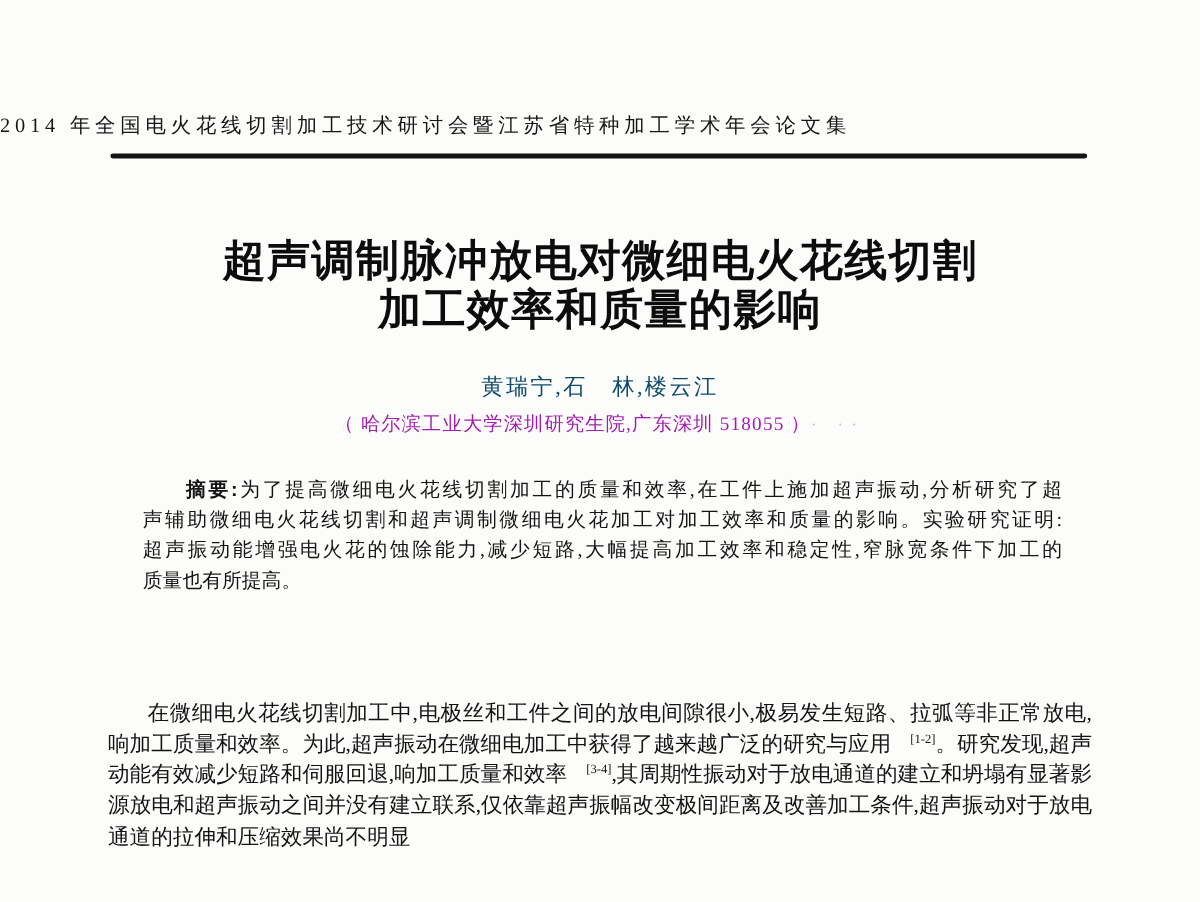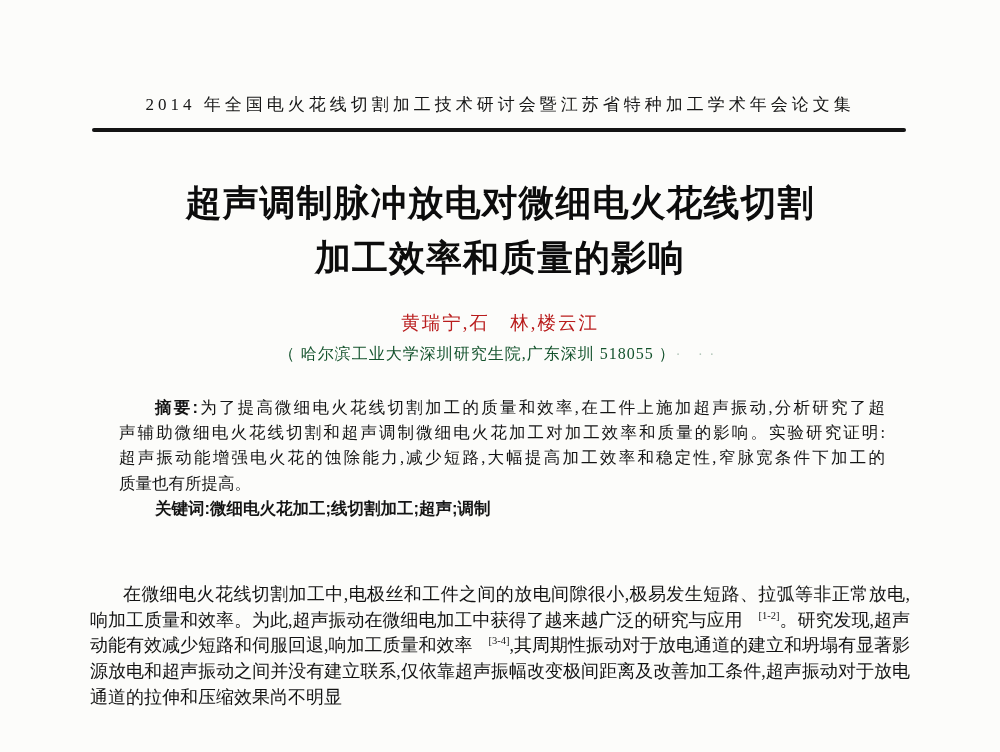--- a/index.html
+++ b/index.html
@@ -8,21 +8,21 @@
     width:1000px;height:752px;
     margin:0 auto;
     background:#fcfcfa;
     overflow:hidden;
     color:#1b1b1b;
     font-family:"Liberation Serif","DejaVu Serif",serif;
   }
   
   .running-head{
     position:absolute;top:95px;left:0;width:1000px;
-    text-align:center;
+    text-align:left;
     font-size:17px;line-height:20px;
     letter-spacing:4px;
     color:#151515;
     font-family:"Liberation Serif","DejaVu Serif",serif;
     white-space:nowrap;
   }
   .head-rule{
     position:absolute;top:128px;left:92px;width:814px;height:4px;
     background:#141414;border-radius:2px;
   }
@@ -30,34 +30,34 @@
   .paper-title{
     position:absolute;left:0;width:1000px;
     text-align:center;
     font-family:"Liberation Sans","DejaVu Sans",sans-serif;
     font-weight:700;
     font-size:36px;line-height:42px;
     color:#0c0c0c;
     letter-spacing:1px;
     white-space:nowrap;
   }
-  .title-l1{top:182px;}
+  .title-l1{top:196px;}
   .title-l2{top:237px;}
   
   .authors{
     position:absolute;top:311px;left:0;width:1000px;
     text-align:center;
     font-size:18.5px;line-height:24px;letter-spacing:2px;
-    color:#b91c1c;white-space:nowrap;
+    color:#0c4a6e;white-space:nowrap;
   }
   .affiliation{
     position:absolute;top:343px;left:0;width:1000px;
     text-align:center;
     font-size:16px;line-height:22px;letter-spacing:1px;
-    color:#14532d;white-space:nowrap;
+    color:#a21caf;white-space:nowrap;
   }
   .artifact{opacity:.32;letter-spacing:7px;font-size:14px;}
   
   .abstract{
     position:absolute;top:395px;left:119px;width:766px;
     font-size:16.5px;line-height:25.2px;
     color:#141414;
   }
   .aline{
     text-align:justify;text-align-last:justify;
@@ -107,21 +107,20 @@
 
   <div class="authors">黄瑞宁,石　林,楼云江</div>
 
   <div class="affiliation"><span>（ 哈尔滨工业大学深圳研究生院,广东深圳 518055 ）</span><span class="artifact">· ··</span></div>
 
   <div class="abstract">
     <div class="aline indent"><span class="blabel">摘要:</span><span>为了提高微细电火花线切割加工的质量和效率,在工件上施加超声振动,分析研究了超</span></div>
     <div class="aline">声辅助微细电火花线切割和超声调制微细电火花加工对加工效率和质量的影响。实验研究证明:</div>
     <div class="aline">超声振动能增强电火花的蚀除能力,减少短路,大幅提高加工效率和稳定性,窄脉宽条件下加工的</div>
     <div class="aline short">质量也有所提高。</div>
-    <div class="aline short indent"><span class="blabel">关键词:</span><span class="kw-text">微细电火花加工;线切割加工;超声;调制</span></div>
   </div>
 
   <div class="bodytext">
     <div class="bline first">在微细电火花线切割加工中,电极丝和工件之间的放电间隙很小,极易发生短路、拉弧等非正常放电,影</div>
     <div class="bline"><span>响加工质量和效率。为此,超声振动在微细电加工中获得了越来越广泛的研究与应用</span><sup class="ref">[1-2]</sup><span>。研究发现,超声振</span></div>
     <div class="bline"><span>动能有效减少短路和伺服回退,响加工质量和效率</span><sup class="ref">[3-4]</sup><span>,其周期性振动对于放电通道的建立和坍塌有显著影</span></div>
     <div class="bline">源放电和超声振动之间并没有建立联系,仅依靠超声振幅改变极间距离及改善加工条件,超声振动对于放电</div>
     <div class="bline short">通道的拉伸和压缩效果尚不明显</div>
   </div>
 

